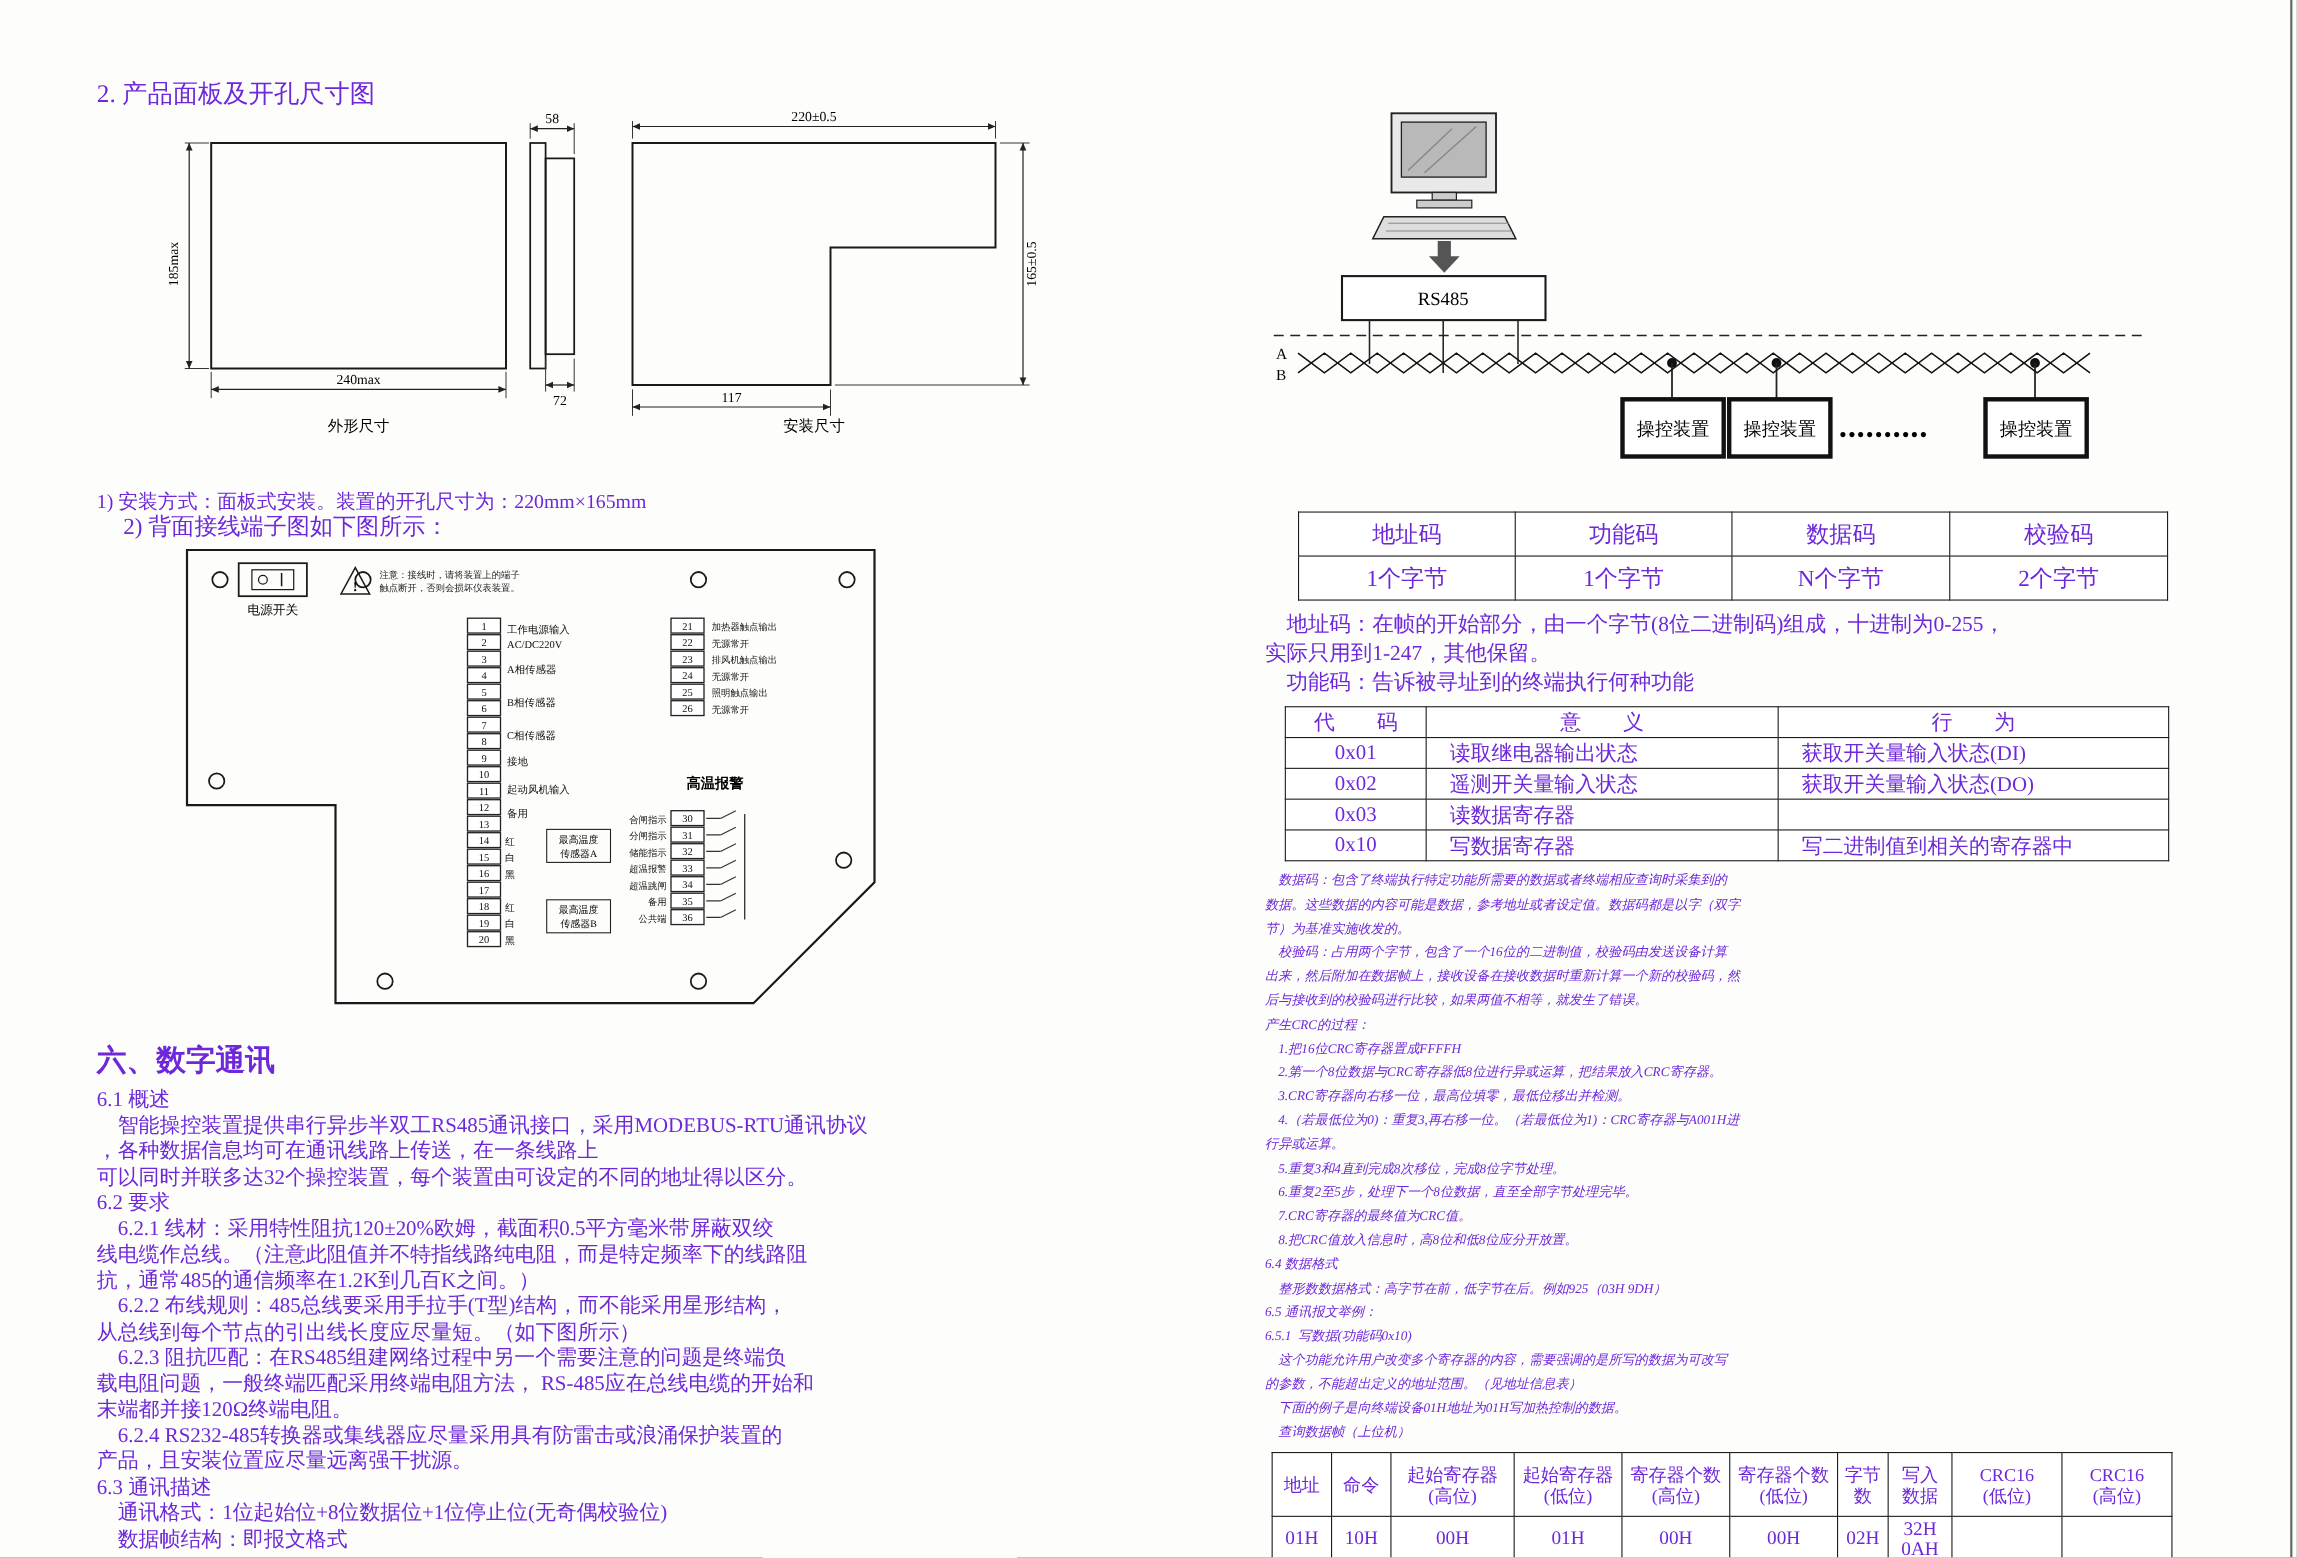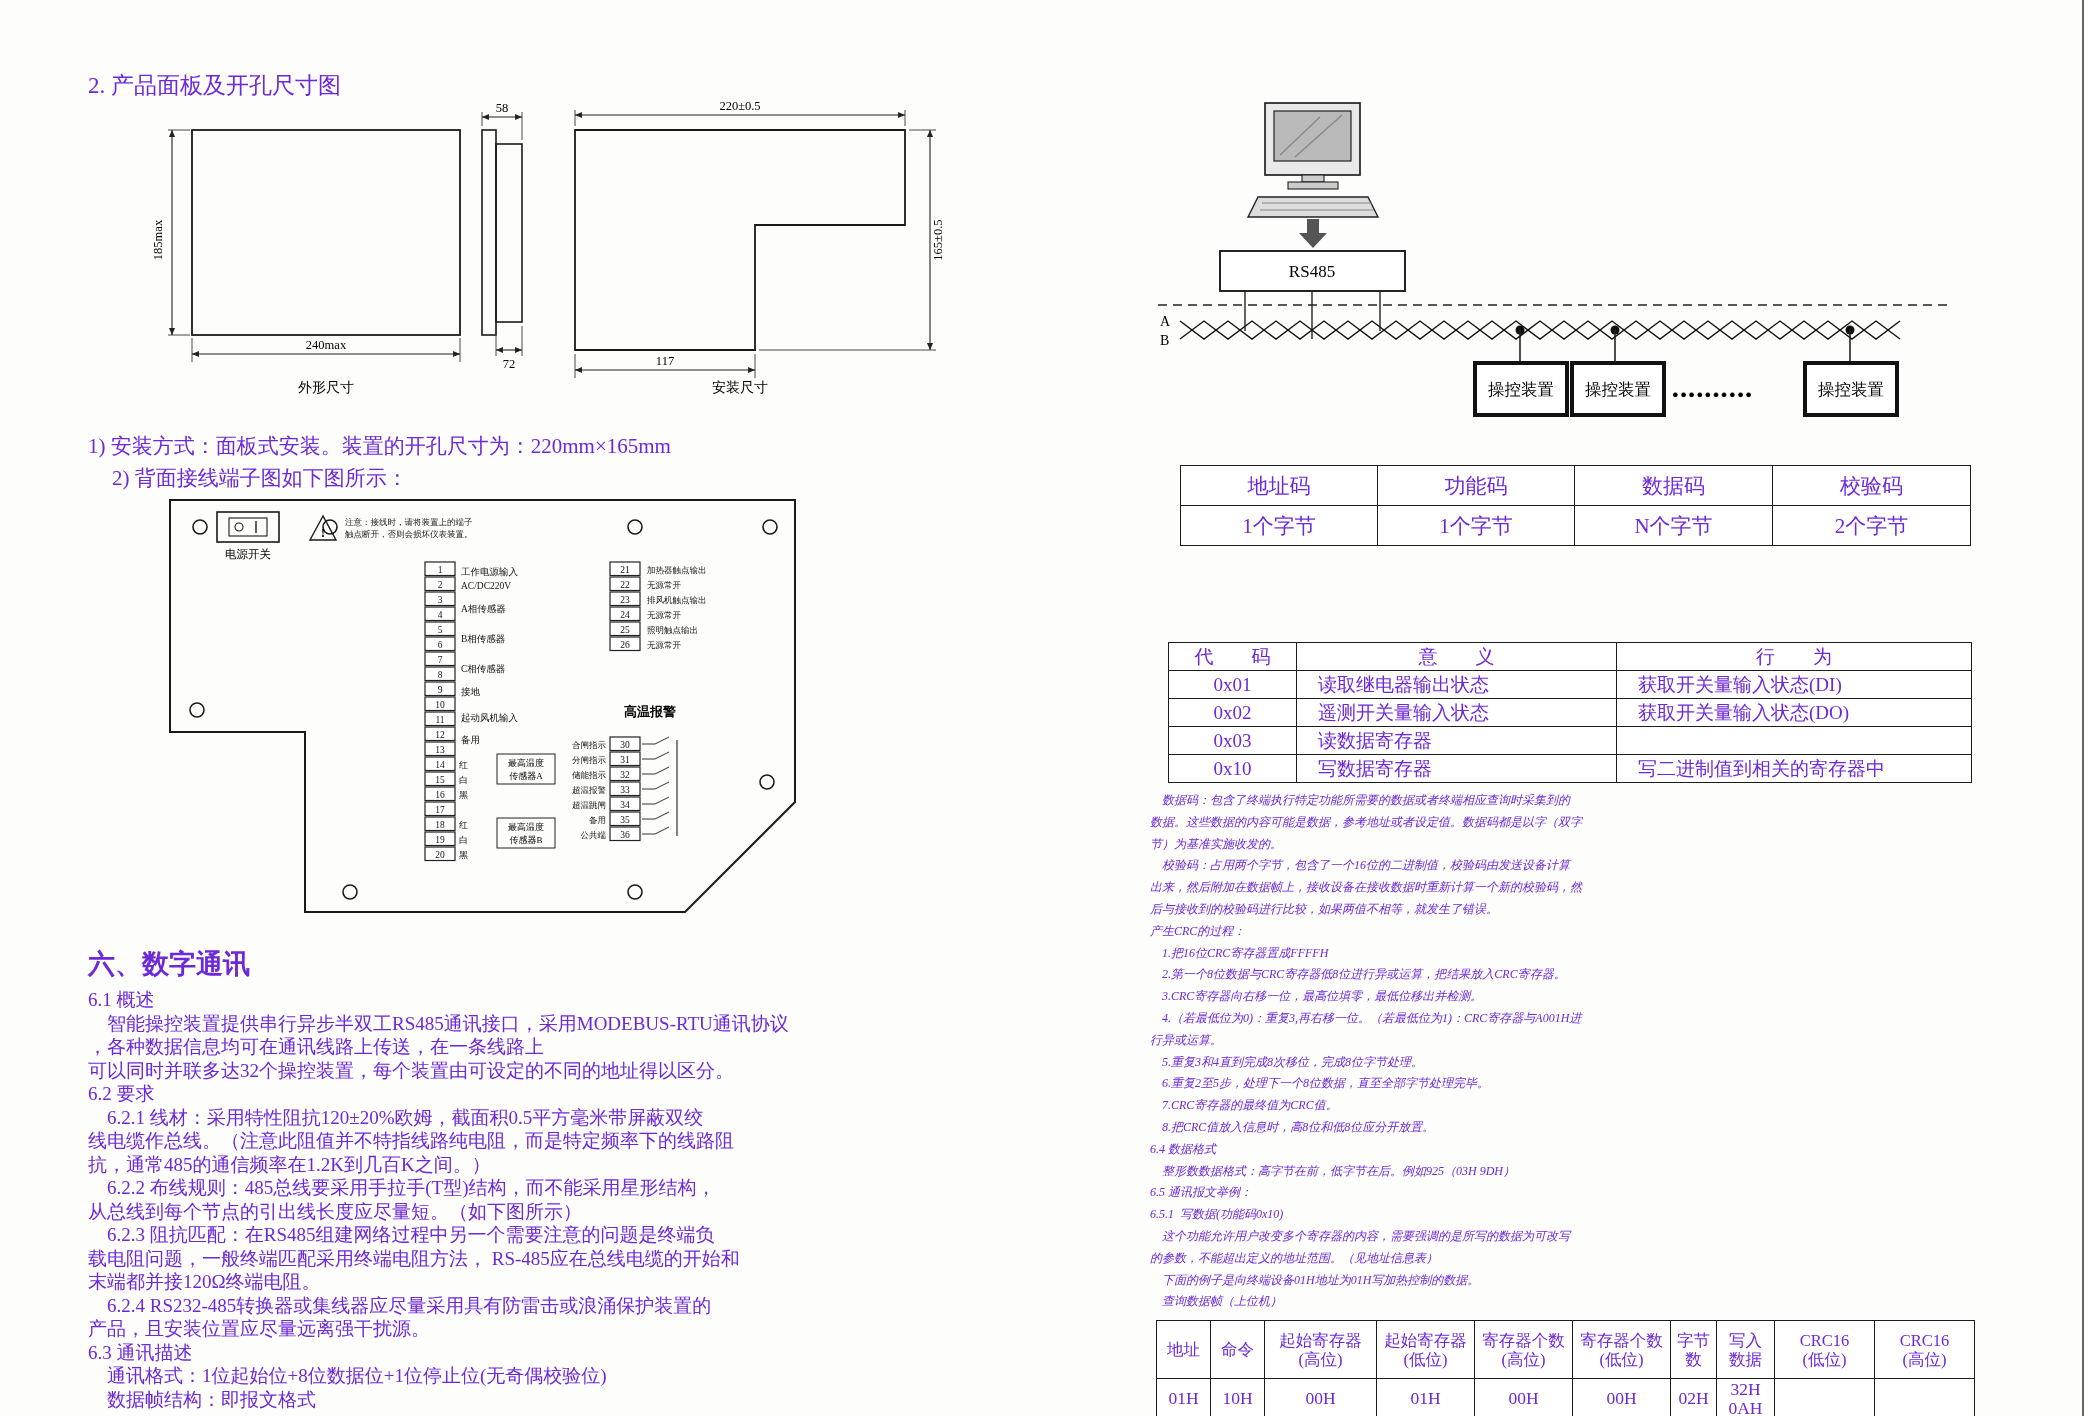--- a/index.html
+++ b/index.html
@@ -59,21 +59,21 @@
     <line x1="629" y1="250" x2="806" y2="250" stroke="#333" stroke-width="0.9"></line>
     <line x1="800" y1="30" x2="800" y2="250" stroke="#222" stroke-width="1.1" marker-start="url(#ar)" marker-end="url(#ar)"></line>
     <text transform="rotate(-90 812 140)" x="812" y="140" font-size="12.5" text-anchor="middle">165±0.5</text>
     <line x1="445" y1="254" x2="445" y2="278" stroke="#333" stroke-width="0.9"></line>
     <line x1="625" y1="254" x2="625" y2="278" stroke="#333" stroke-width="0.9"></line>
     <line x1="445" y1="270" x2="625" y2="270" stroke="#222" stroke-width="1.1" marker-start="url(#ar)" marker-end="url(#ar)"></line>
     <text x="535" y="265" font-size="12.5" text-anchor="middle">117</text>
     <text x="610" y="292" font-size="14" text-anchor="middle">安装尺寸</text>
   </svg>
 
-  <div class="abs" style="left:88px;top:432px;font-size:21px;">1) 安装方式：面板式安装。装置的开孔尺寸为：220mm×165mm</div>
+  <div class="abs" style="left:88px;top:444px;font-size:18px;">1) 安装方式：面板式安装。装置的开孔尺寸为：220mm×165mm</div>
   <div class="abs" style="left:88px;top:464px;font-size:21px;margin-left:24px;">2) 背面接线端子图如下图所示：</div>
 
   <svg class="abs" id="terminal-svg" style="left:155px;top:492px;" width="690" height="430" viewBox="0 0 690 430">
     <path d="M15,8 H640 V310 L530,420 H150 V240 H15 Z" fill="none" stroke="#1a1a1a" stroke-width="2"></path>
     <circle cx="45" cy="35" r="7" fill="none" stroke="#1a1a1a" stroke-width="1.6"></circle>
     <circle cx="175" cy="35" r="7" fill="none" stroke="#1a1a1a" stroke-width="1.6"></circle>
     <circle cx="480" cy="35" r="7" fill="none" stroke="#1a1a1a" stroke-width="1.6"></circle>
     <circle cx="615" cy="35" r="7" fill="none" stroke="#1a1a1a" stroke-width="1.6"></circle>
     <circle cx="42" cy="218" r="7" fill="none" stroke="#1a1a1a" stroke-width="1.6"></circle>
     <circle cx="195" cy="400" r="7" fill="none" stroke="#1a1a1a" stroke-width="1.6"></circle>
@@ -288,20 +288,23 @@
     </tr>
     <tr style="height:40px">
       <td>1个字节</td>
       <td>1个字节</td>
       <td>N个字节</td>
       <td>2个字节</td>
     </tr>
   </tbody>
     </table>
 
+  <div class="abs pre" style="left:1150px;top:556px;width:850px;font-size:19.5px;line-height:26px;">    地址码：在帧的开始部分，由一个字节(8位二进制码)组成，十进制为0-255，
+实际只用到1-247，其他保留。
+    功能码：告诉被寻址到的终端执行何种功能</div>
 
   <table class="t" style="left:1168px;top:642px;width:803px;font-size:19px;">
     <colgroup>
         <col style="width:128px">
         <col style="width:320px">
         <col style="width:355px">
       </colgroup>
     <tbody>
         <tr style="height:28px">
       <td>代　　码</td>

